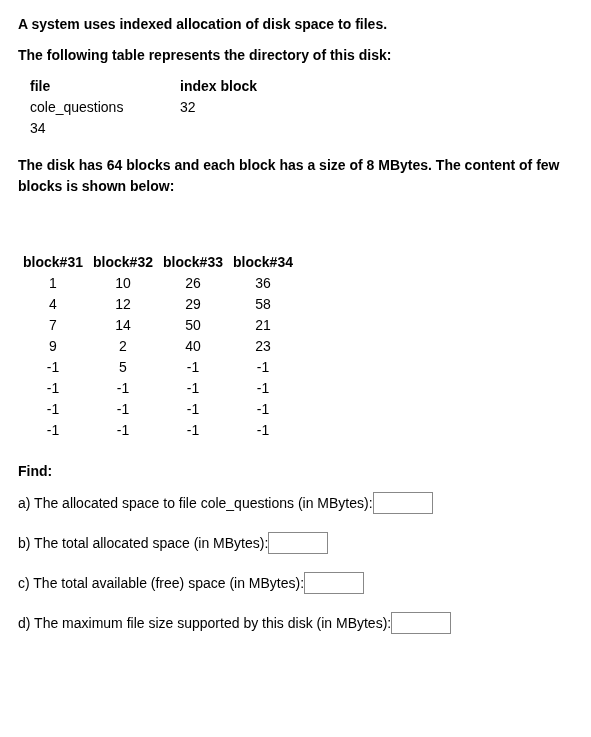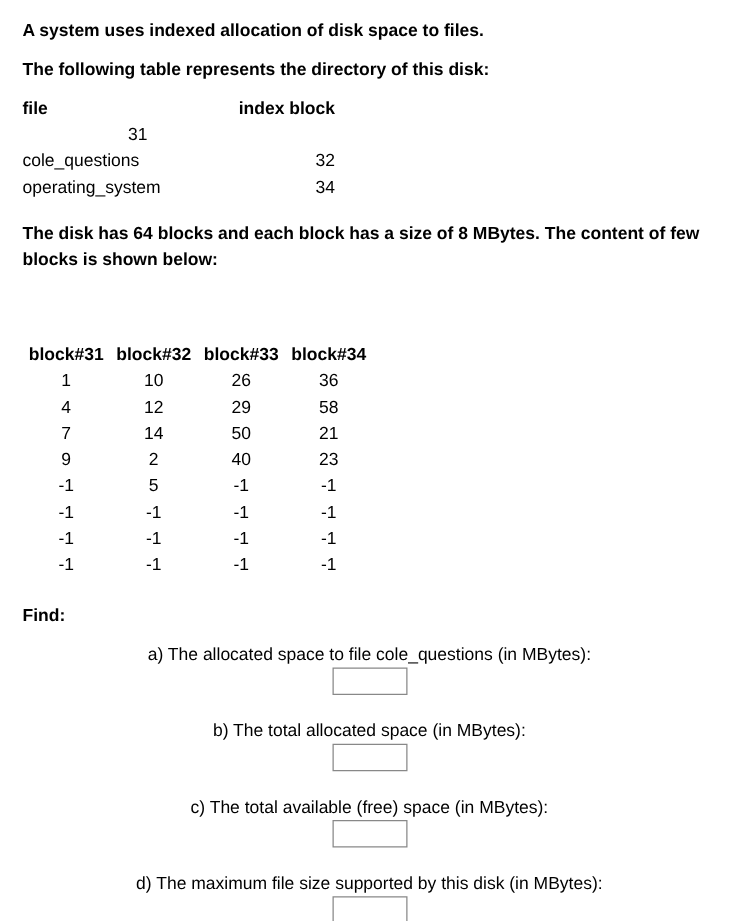--- a/index.html
+++ b/index.html
@@ -10,35 +10,34 @@
       background: #fff;
       margin: 0;
       padding: 14px 18px;
       width: 591px;
       line-height: 1.5;
     }
     .para { margin: 0 0 10px 0; font-weight: bold; }
     .dir-table {
       margin: 4px 0 16px 0;
     }
-    .dir-table .row { display: flex; }
+    .dir-table .row { display: flex; margin-left: 12px; }
     .dir-table .col1 { width: 150px; }
-    .dir-table .col2 { width: 100px; text-align: right; }
+    .dir-table .col2 { width: 100px; text-align: left; }
     .dir-table .header { font-weight: bold; }
     .blocks-table {
       margin: 14px 0 20px 0;
     }
     .blocks-table .row { display: flex; }
     .blocks-table .bcol { width: 70px; text-align: center; }
     .blocks-table .header { font-weight: bold; margin-top: 35px; }
     .qrow {
       display: flex;
       align-items: center;
       margin: 10px 0 18px 0;
-      flex-direction: column;
     }
     .qrow .qtext { }
     .answer-input {
       border: 1px solid #888;
       width: 60px;
       height: 22px;
       padding: 2px 4px;
       font-size: 13px;
     }
     .section-gap { height: 10px; }
@@ -48,30 +47,28 @@
 
 <p class="para">A system uses indexed allocation of disk space to files.</p>
 <p class="para">The following table represents the directory of this disk:</p>
 
 <div class="dir-table">
   <div class="row header">
     <div class="col1">file</div>
     <div class="col2">index block</div>
   </div>
   <div class="row">
-    <div class="col2">31</div>
   </div>
   <div class="row">
     <div class="col1">cole_questions</div>
     <div class="col2">32</div>
   </div>
   <div class="row">
   </div>
   <div class="row">
-    <div class="col1">operating_system</div>
     <div class="col2">34</div>
   </div>
 </div>
 
 <p class="para">The disk has 64 blocks and each block has a size of 8 MBytes. The content of few blocks is shown below:</p>
 
 <div class="section-gap"></div>
 
 <div class="blocks-table">
   <div class="row header">

